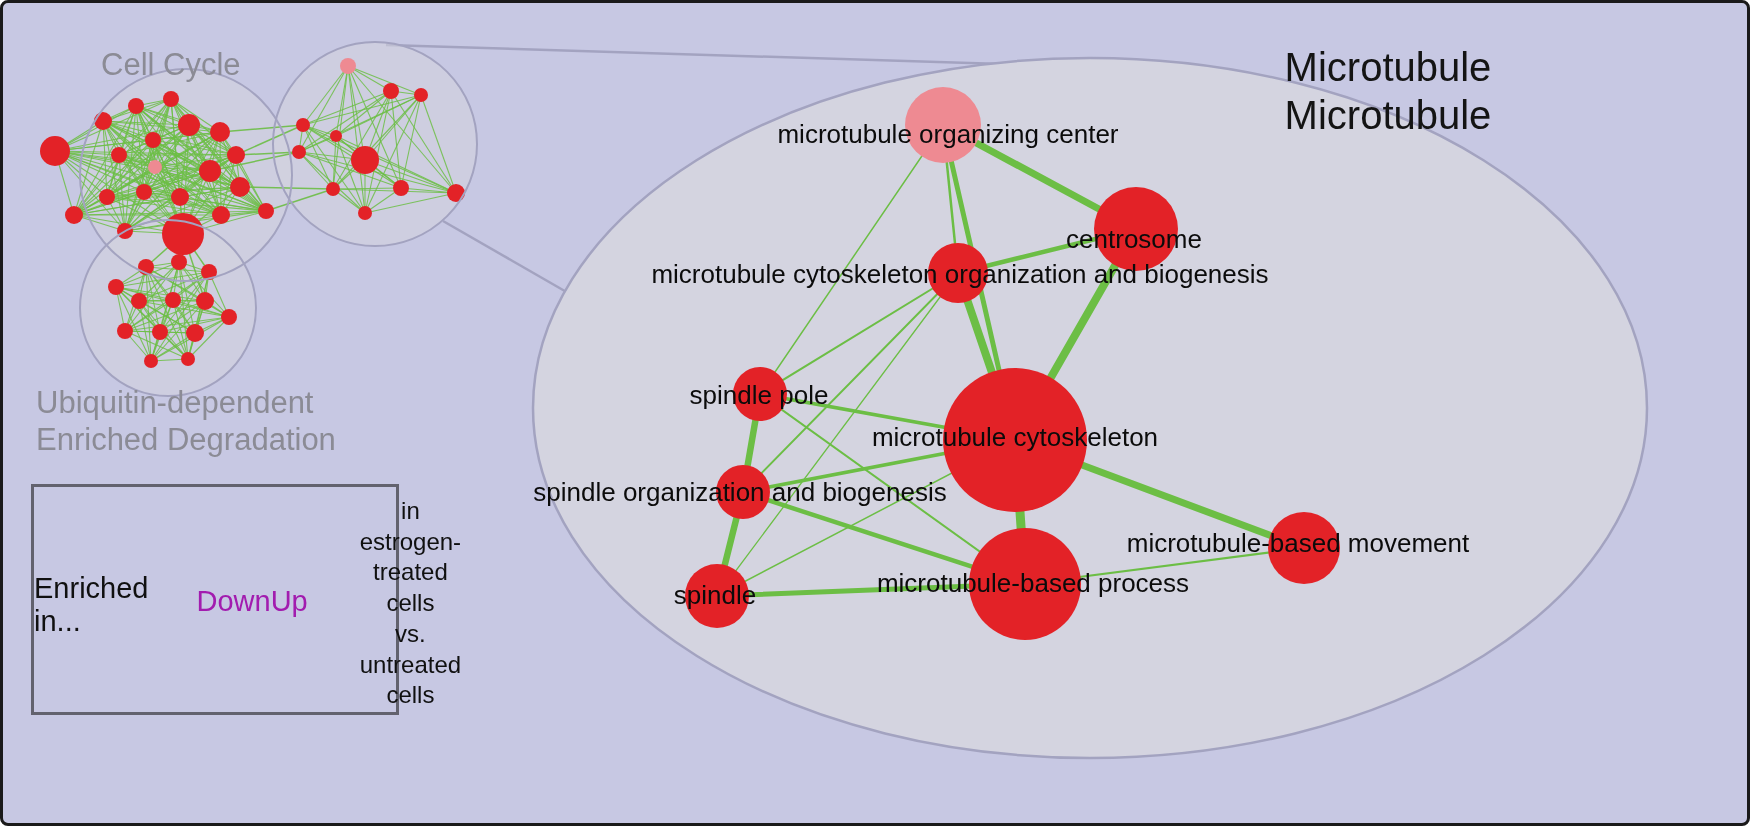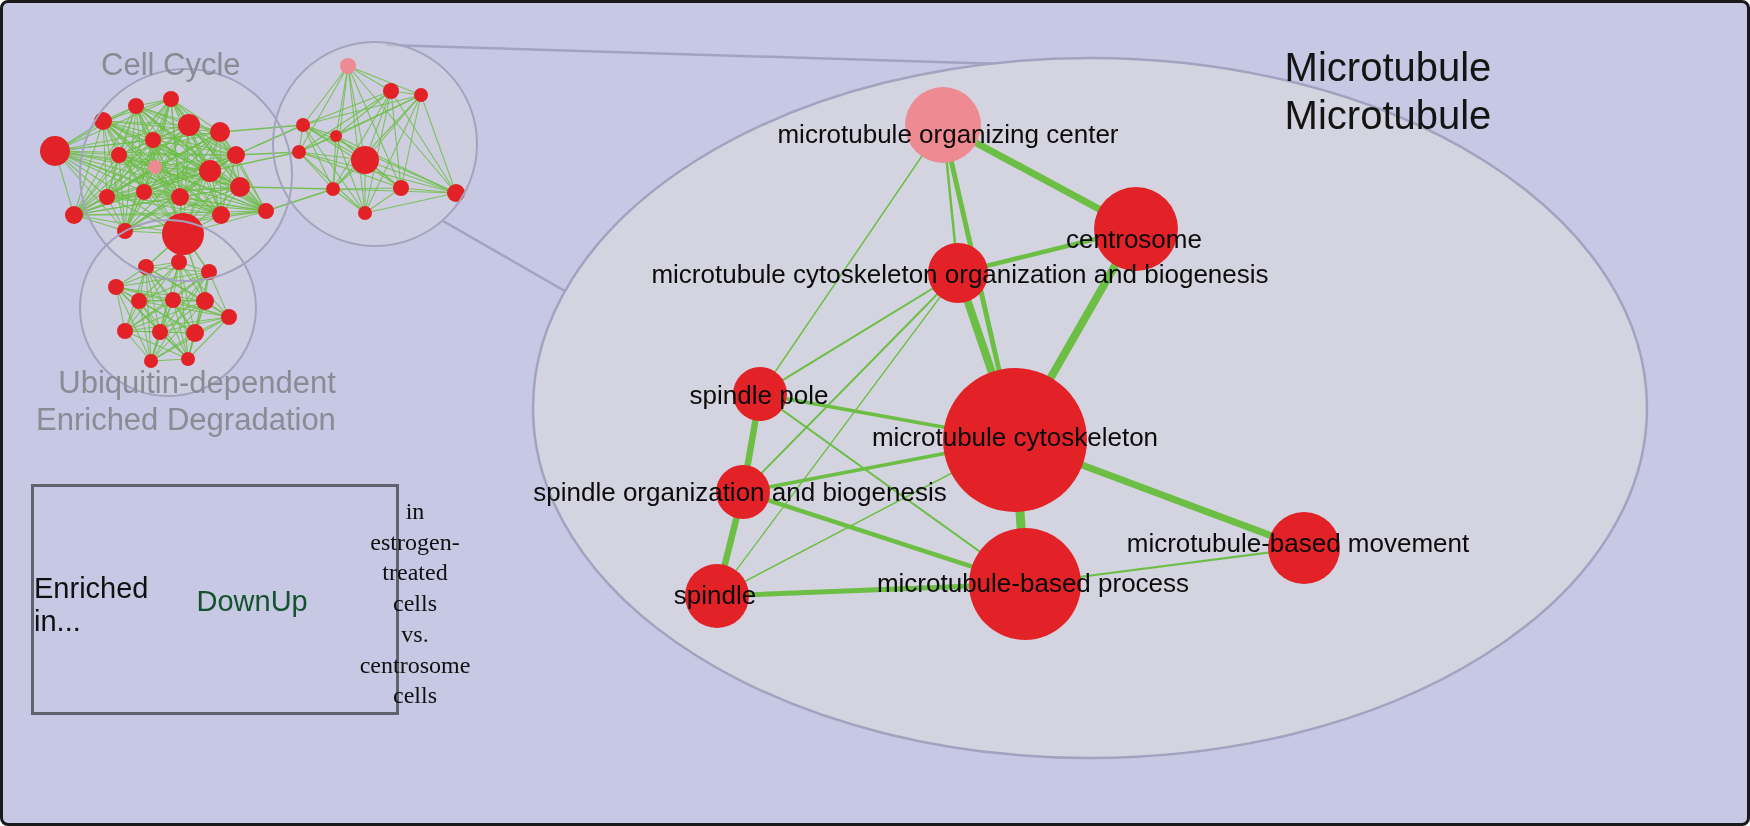--- a/index.html
+++ b/index.html
@@ -23,23 +23,23 @@
   .legend{
     position:absolute;left:28px;top:481px;width:368px;height:231px;
     box-sizing:border-box;border:3px solid #62626e;
     display:flex;flex-direction:row;align-items:center;
   }
   .legend-title{margin-top:11px;font-size:29px;color:#101010;}
   .legend-gradient{margin-top:9px;width:206px;height:50px;}
   .legend-scale-row{
     width:100%;box-sizing:border-box;padding:4px 52px 0 48px;
     display:flex;justify-content:space-between;
-    font-size:29px;color:#14532d;
+    font-size:29px;color:#a21caf;
   }
-  .legend-caption{margin-top:8px;text-align:center;font-size:24px;line-height:1.28;color:#101010;font-family:Liberation Serif, serif;}
+  .legend-caption{margin-top:8px;text-align:center;font-size:24px;line-height:1.28;color:#101010;}
 </style>
 </head>
 <body>
 
 <div class="figure" style="background: rgb(199, 200, 227);">
 
   <svg id="scene" class="scene" viewBox="0 0 1750 826">
       <line x1="383" y1="42" x2="1030" y2="62" stroke="#a3a3c0" stroke-width="2.5"></line>
       <line x1="440" y1="218" x2="600" y2="310" stroke="#a3a3c0" stroke-width="2.5"></line>
       <ellipse cx="1087" cy="405" rx="557" ry="350" fill="#d4d4e0" stroke="#a3a3c0" stroke-width="2.5"></ellipse>
@@ -464,36 +464,36 @@
       <text x="737" y="498" text-anchor="middle" font-size="26" fill="#0b0b0b">spindle organization and biogenesis</text>
       <text x="1295" y="549" text-anchor="middle" font-size="26" fill="#0b0b0b">microtubule-based movement</text>
       <text x="1030" y="589" text-anchor="middle" font-size="26" fill="#0b0b0b">microtubule-based process</text>
       <text x="712" y="601" text-anchor="middle" font-size="26" fill="#0b0b0b">spindle</text>
     </svg>
 
   <div class="overlay label-gray" style="left:92px;top:44px;margin-left:6px;">
     <span>Cell Cycle</span>
   </div>
 
-  <div class="overlay label-gray" style="left:33px;top:362px;text-align:right;">
+  <div class="overlay label-gray" style="left:33px;top:382px;">
     <div>Ubiquitin-dependent</div>
     <div>Enriched Degradation</div>
   </div>
 
   <div class="overlay fig-title">
     <div>Microtubule</div>
     <div>Microtubule</div>
   </div>
 
   <div class="legend">
     <div class="legend-title">Enriched in...</div>
     <div class="legend-gradient" id="legend-gradient" style="background: linear-gradient(90deg, rgb(62, 99, 173) 0%, rgb(255, 255, 255) 50%, rgb(227, 34, 39) 100%);"></div>
     <div class="legend-scale-row">
       <span>Down</span>
       <span>Up</span>
     </div>
     <div class="legend-caption">
       <div>in estrogen-treated cells</div>
-      <div>vs. centrosome cells</div>
+      <div>vs. untreated cells</div>
     </div>
   </div>
 
 </div>
 
 </body></html>

